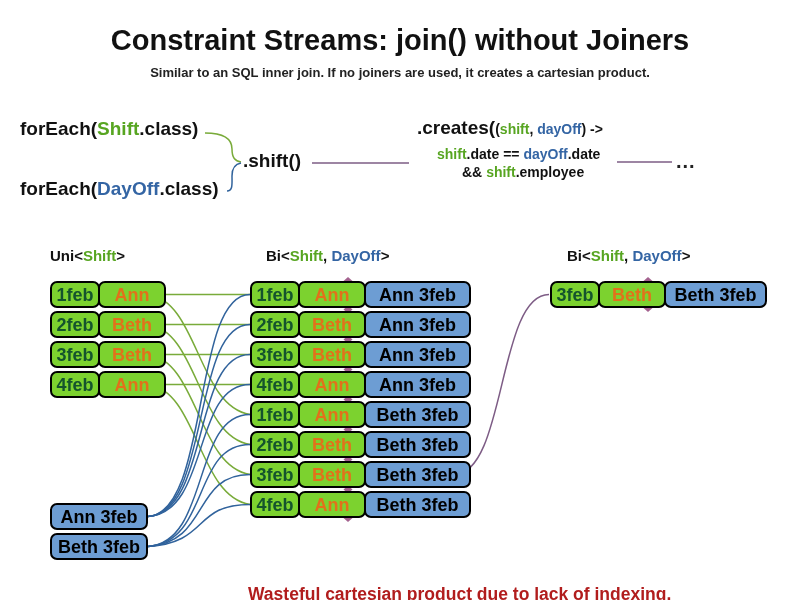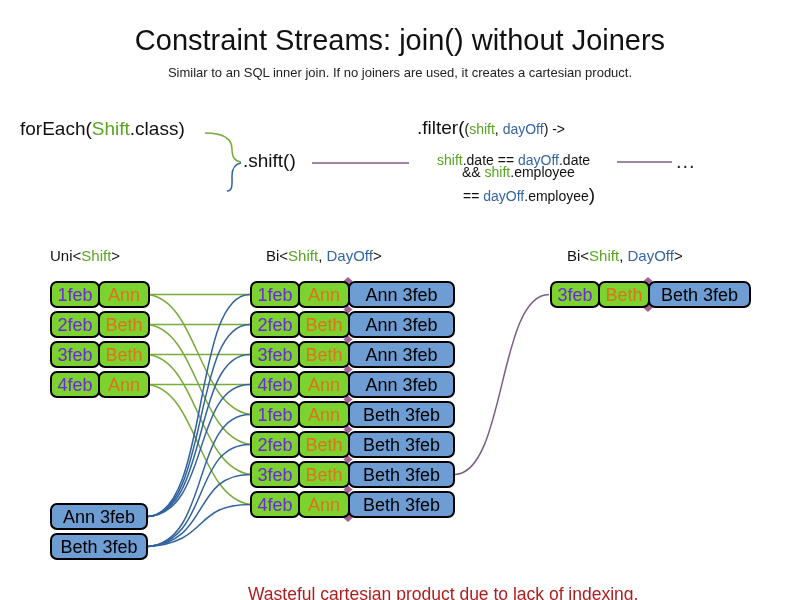--- a/index.html
+++ b/index.html
@@ -6,39 +6,40 @@
     --box-green:#7cd22f; --box-blue:#6d9dd3; --employee-orange:#e2711b;
     --class-green:#57a521; --class-blue:#3465a4; --line-green:#79ab3a;
     --line-blue:#31639c; --line-purple:#7d5c85; --warning-red:#b11d1d;
     --diamond:#a4628f;
   }
   html,body{margin:0;padding:0;background:#e8e8e8;}
   .slide{
     position:relative;width:800px;height:600px;background:#ffffff;
     font-family:"Liberation Sans", sans-serif;color:#111;overflow:hidden;
     margin:0 auto;
+    font-weight:bold;
   }
   .abs{position:absolute;white-space:pre;}
   .title{width:800px;text-align:center;font-size:29px;letter-spacing:0px;}
   .subtitle{width:800px;text-align:center;font-size:13px;color:#222;}
   .code{font-size:19px;}
   .code-sm{font-size:14px;}
   .cls-green{color:var(--class-green);}
   .cls-blue{color:var(--class-blue);}
   .stack-label{font-size:15px;}
   svg#connector-svg{position:absolute;left:0;top:0;}
   .row{position:absolute;display:flex;}
   .cell{
     box-sizing:border-box;height:27px;border:2px solid #000;border-radius:7px;
     display:flex;align-items:center;justify-content:center;
     font-size:18px;line-height:1;
   }
   .cell + .cell{margin-left:-2px;}
-  .c-date{width:50px;background:var(--box-green);color:#6d28d9;}
-  .c-emp{width:52px;background:var(--box-green);color:var(--employee-orange);}
+  .c-date{width:50px;background:var(--box-green);color:#14532d;}
+  .c-emp{width:68px;background:var(--box-green);color:var(--employee-orange);}
   .c-day{width:107px;background:var(--box-blue);color:#000;}
   .c-day-r{width:103px;background:var(--box-blue);color:#000;}
   .c-uniday{width:98px;background:var(--box-blue);color:#000;}
   .warning{font-size:17.5px;color:var(--warning-red);line-height:25px;}
   .ellipsis{font-size:20px;color:#222;letter-spacing:1px;}
 </style>
 </head>
 <body>
 
 <div class="slide">
@@ -80,30 +81,30 @@
       <path d="M348 514 L352.5 518 L348 522 L343.5 518 Z" style="stroke: none; fill: var(--diamond);"></path>
       <path d="M648 277 L652.5 281 L648 285 L643.5 281 Z" style="stroke: none; fill: var(--diamond);"></path>
       <path d="M648 304 L652.5 308 L648 312 L643.5 308 Z" style="stroke: none; fill: var(--diamond);"></path>
     </svg>
 
   <div class="abs title" style="left:0;top:24px">Constraint Streams: join() without Joiners</div>
   <div class="abs subtitle" style="left:0;top:65px">Similar to an SQL inner join. If no joiners are used, it creates a cartesian product.</div>
 
   <div class="abs code" style="left:20px;top:118px"><span>forEach(</span><span class="cls-green">Shift</span><span>.class)</span></div>
 
+  <div class="abs code" style="left:20px;top:178px"><span>forEach(</span><span class="cls-blue">DayOff</span><span>.class)</span></div>
 
   <div class="abs code" style="left:243px;top:150px">.shift()</div>
 
-  <div class="abs" style="left:417px;top:117px"><span class="code">.filter(</span><span class="code-sm">(</span><span class="code-sm cls-green">shift</span><span class="code-sm">, </span><span class="code-sm cls-blue">dayOff</span><span class="code-sm">) -&gt;</span></div>
+  <div class="abs" style="left:417px;top:117px"><span class="code">.creates(</span><span class="code-sm">(</span><span class="code-sm cls-green">shift</span><span class="code-sm">, </span><span class="code-sm cls-blue">dayOff</span><span class="code-sm">) -&gt;</span></div>
 
-  <div class="abs code-sm" style="left:437px;top:152px"><span class="cls-green">shift</span><span>.date == </span><span class="cls-blue">dayOff</span><span>.date</span></div>
+  <div class="abs code-sm" style="left:437px;top:146px"><span class="cls-green">shift</span><span>.date == </span><span class="cls-blue">dayOff</span><span>.date</span></div>
 
   <div class="abs code-sm" style="left:462px;top:164px"><span>&amp;&amp; </span><span class="cls-green">shift</span><span>.employee</span></div>
 
-  <div class="abs code-sm" style="left:463px;top:184px"><span>== </span><span class="cls-blue">dayOff</span><span>.employee</span><span class="code">)</span></div>
 
   <div class="abs ellipsis" style="left:676px;top:150px">...</div>
 
   <div class="abs stack-label" style="left:50px;top:247px"><span>Uni&lt;</span><span class="cls-green">Shift</span><span>&gt;</span></div>
 
   <div class="abs stack-label" style="left:266px;top:247px"><span>Bi&lt;</span><span class="cls-green">Shift</span><span>, </span><span class="cls-blue">DayOff</span><span>&gt;</span></div>
 
   <div class="abs stack-label" style="left:567px;top:247px"><span>Bi&lt;</span><span class="cls-green">Shift</span><span>, </span><span class="cls-blue">DayOff</span><span>&gt;</span></div>
 
 

